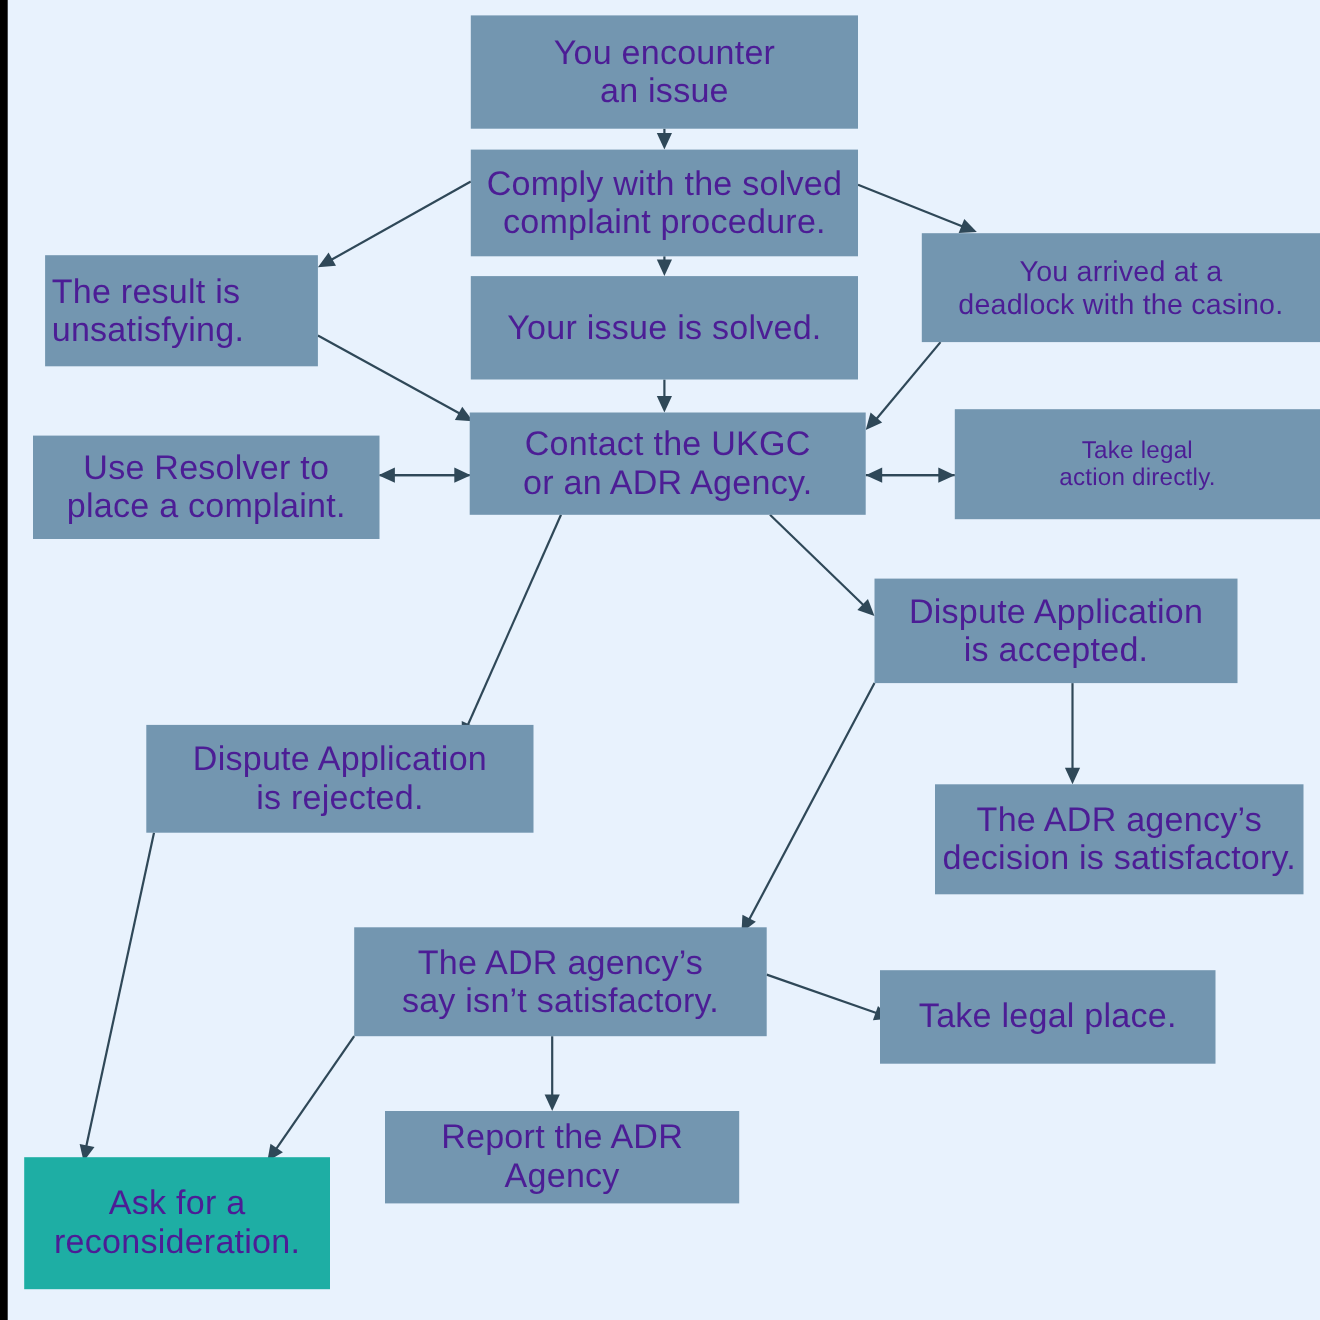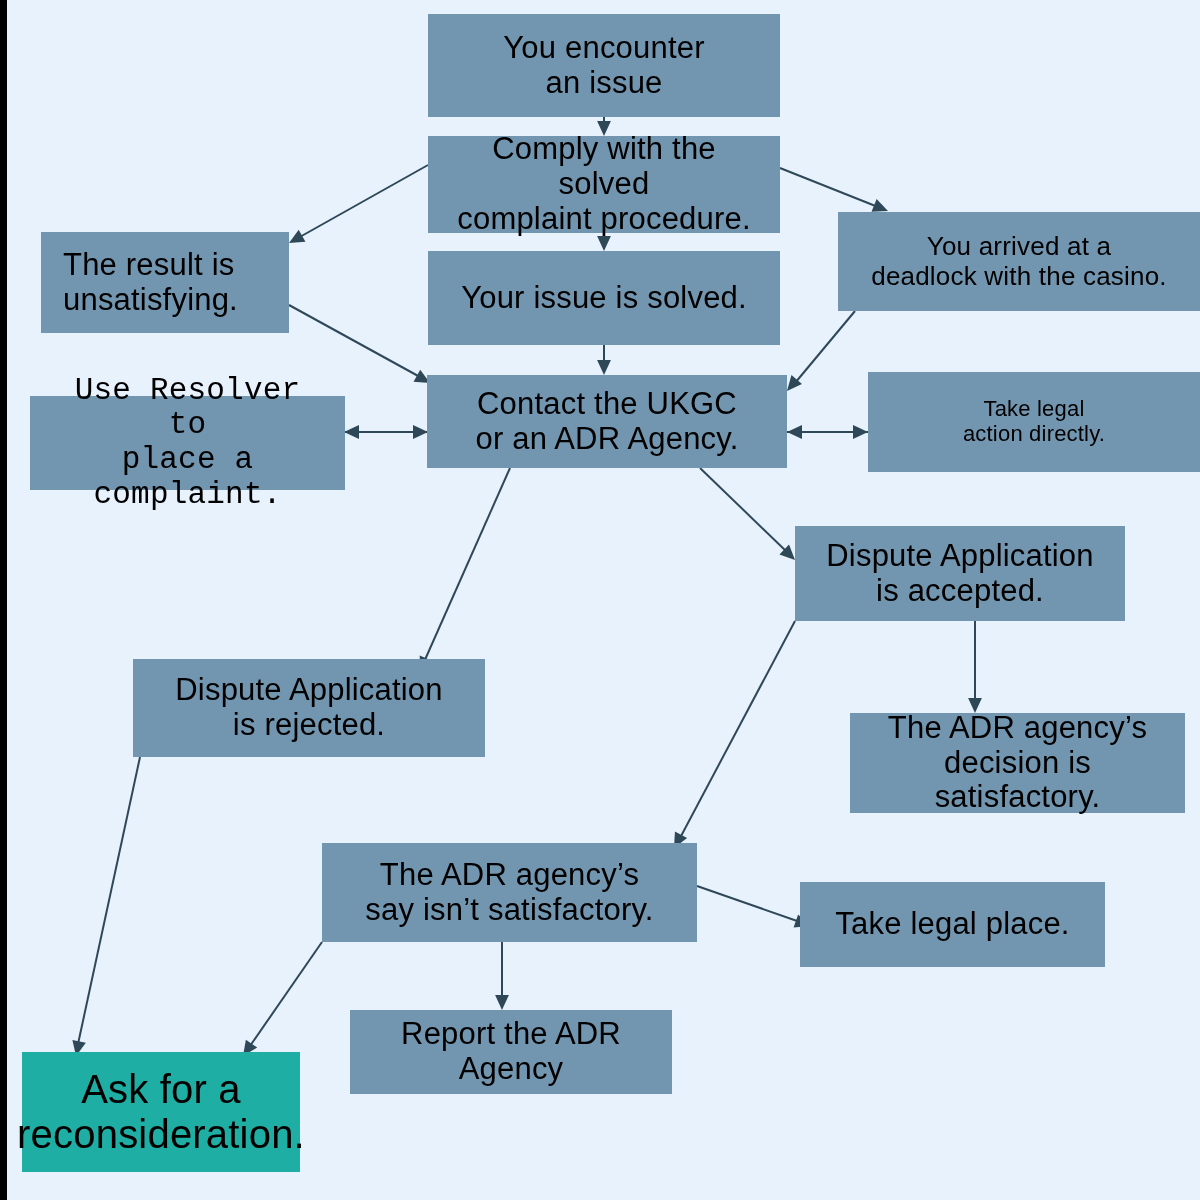--- a/index.html
+++ b/index.html
@@ -34,24 +34,24 @@
     height: 1200px;
     z-index: 1;
   }
   .node {
     position: absolute;
     z-index: 2;
     display: flex;
     align-items: center;
     justify-content: center;
     box-sizing: border-box;
-    color: #000000;
+    color: #4c1d95;
     text-align: center;
     line-height: 1.12;
-    padding: 2px 22px;
+    padding: 2px 6px;
     letter-spacing: 0.2px;
   }
   .node.fill-blue { background: #7396b0; }
   .node.fill-teal { background: #1eaea4; }
   .node .label {
     display: block;
     white-space: pre-line;
     font-weight: 400;
   }
 </style>
@@ -132,21 +132,21 @@
       </div>
       <div class="node fill-blue" style="left: 427px; top: 375px; width: 360px; height: 93px; font-size: 31px; justify-content: center;">
         <span class="label" style="text-align: center;">Contact the UKGC
 or an ADR Agency.</span>
       </div>
       <div class="node fill-blue" style="left: 868px; top: 372px; width: 332px; height: 100px; font-size: 22px; justify-content: center;">
         <span class="label" style="text-align: center;">Take legal
 action directly.</span>
       </div>
       <div class="node fill-blue" style="left: 30px; top: 396px; width: 315px; height: 94px; font-size: 31px; justify-content: center;">
-        <span class="label" style=" font-family: Liberation Mono, monospace;">Use Resolver to
+        <span class="label" style="">Use Resolver to
 place a complaint.</span>
       </div>
       <div class="node fill-blue" style="left: 795px; top: 526px; width: 330px; height: 95px; font-size: 31px; justify-content: center;">
         <span class="label" style="text-align: center;">Dispute Application
 is accepted.</span>
       </div>
       <div class="node fill-blue" style="left: 133px; top: 659px; width: 352px; height: 98px; font-size: 31px; justify-content: center;">
         <span class="label" style="text-align: center;">Dispute Application
 is rejected.</span>
       </div>
@@ -158,19 +158,19 @@
         <span class="label" style="text-align: center;">The ADR agency’s
 say isn’t satisfactory.</span>
       </div>
       <div class="node fill-blue" style="left: 800px; top: 882px; width: 305px; height: 85px; font-size: 31px; justify-content: center;">
         <span class="label" style="text-align: center;">Take legal place.</span>
       </div>
       <div class="node fill-blue" style="left: 350px; top: 1010px; width: 322px; height: 84px; font-size: 31px; justify-content: center;">
         <span class="label" style="text-align: center;">Report the ADR
 Agency</span>
       </div>
-      <div class="node fill-teal" style="left: 22px; top: 1052px; width: 278px; height: 120px; font-size: 40px; justify-content: center;">
+      <div class="node fill-teal" style="left: 22px; top: 1052px; width: 278px; height: 120px; font-size: 31px; justify-content: center;">
         <span class="label" style="text-align: center;">Ask for a
 reconsideration.</span>
       </div>
     </div>
 
 </div>
 
 </body></html>

